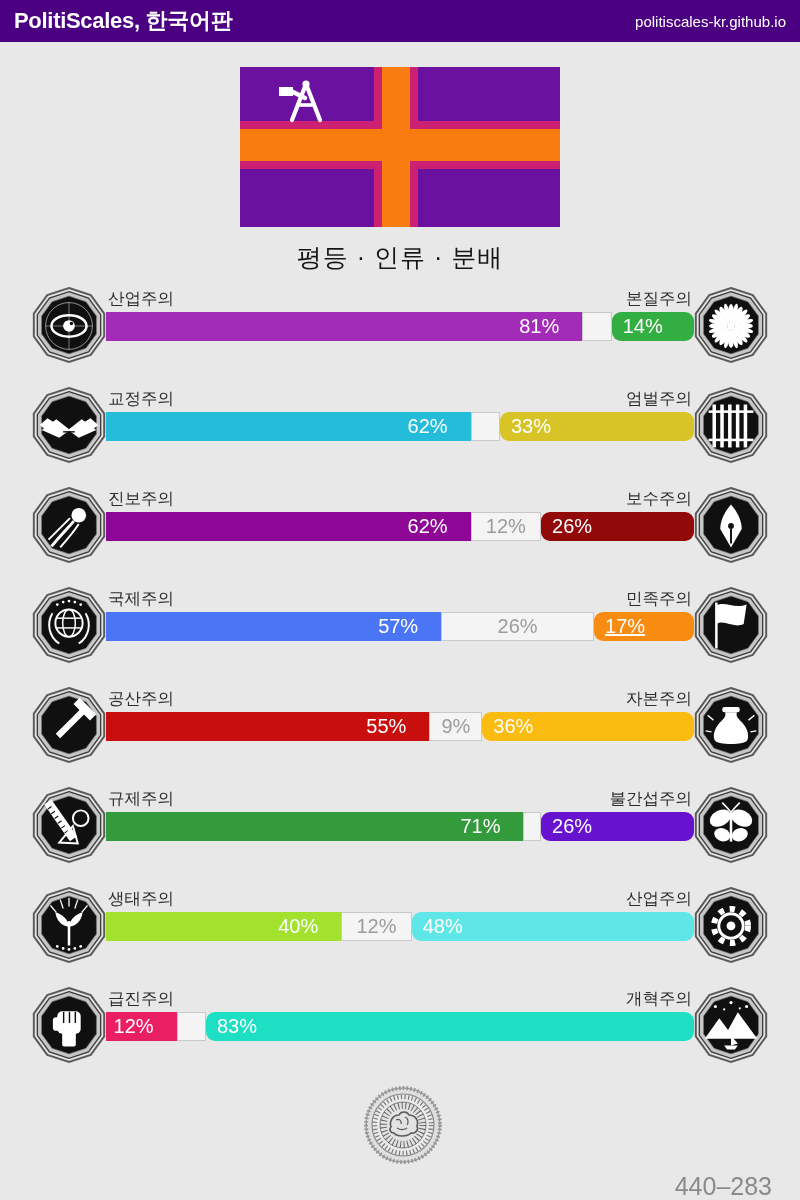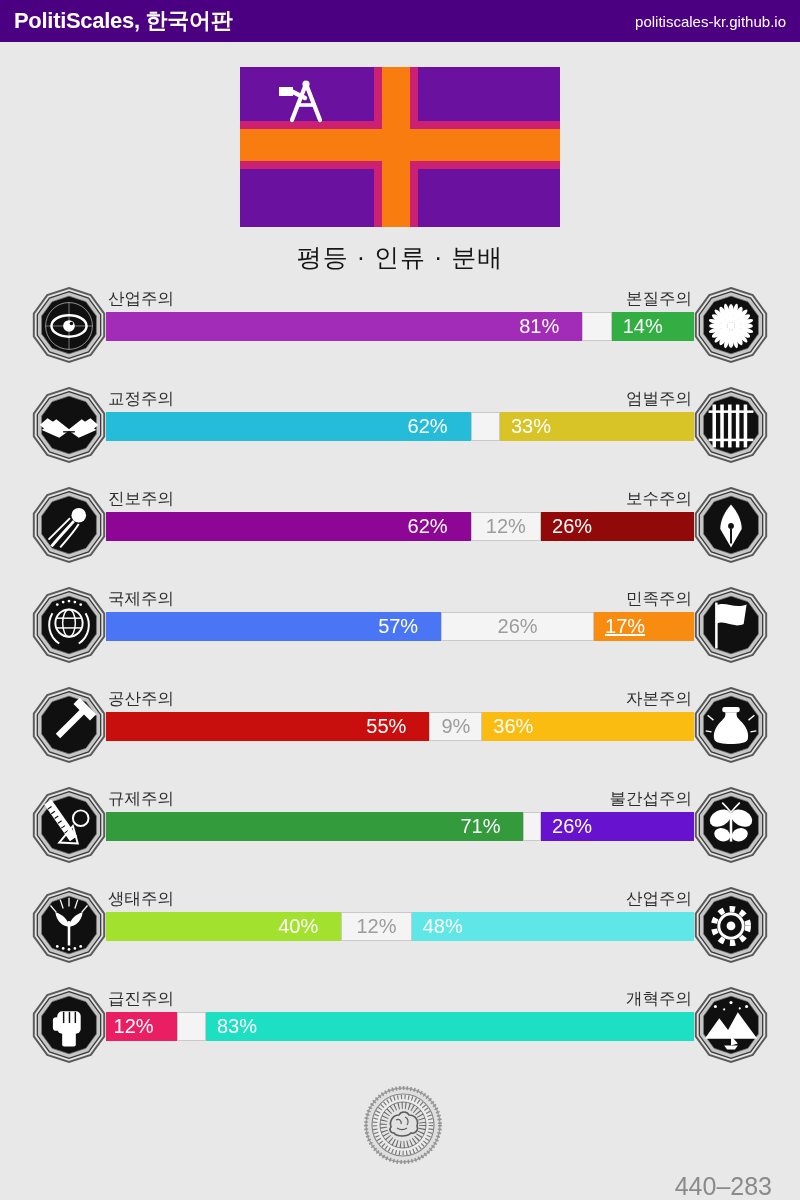--- a/index.html
+++ b/index.html
@@ -30,21 +30,21 @@
     font-size:25px;color:#151515;letter-spacing:1px;}
   
   .row{position:absolute;left:0;width:800px;height:100px;}
   .row .lbl{position:absolute;top:8px;font-size:16.5px;color:#2d2d2d;}
   .row .lbl.l{left:108px;}
   .row .lbl.r{right:108px;text-align:right;}
   .row .bar{position:absolute;left:106px;top:32px;width:588px;height:29px;display:flex;}
   .seg{height:100%;box-sizing:border-box;display:flex;align-items:center;
     font-size:20px;color:#fff;overflow:hidden;white-space:nowrap;}
   .seg.left{justify-content:flex-end;padding-right:23px;}
-  .seg.right{justify-content:flex-start;padding-left:11px;}
+  .seg.right{justify-content:flex-start;padding-left:11px;border-radius:9px;}
   .seg.neutral{justify-content:center;background:#f4f4f4;border:1px solid #c9c9c9;color:#9c9c9c;padding:0;}
   .badge{position:absolute;top:6px;width:78px;height:78px;}
   .badge.l{left:30px;} .badge.r{left:692px;}
   .badge svg{display:block;}
   
   .seal{position:absolute;left:363px;top:1085px;width:80px;height:80px;opacity:.9;}
   .footer-score{position:absolute;right:28px;top:1172px;font-size:25px;color:#8a8a8a;}
 </style>
 </head>
 <body>

